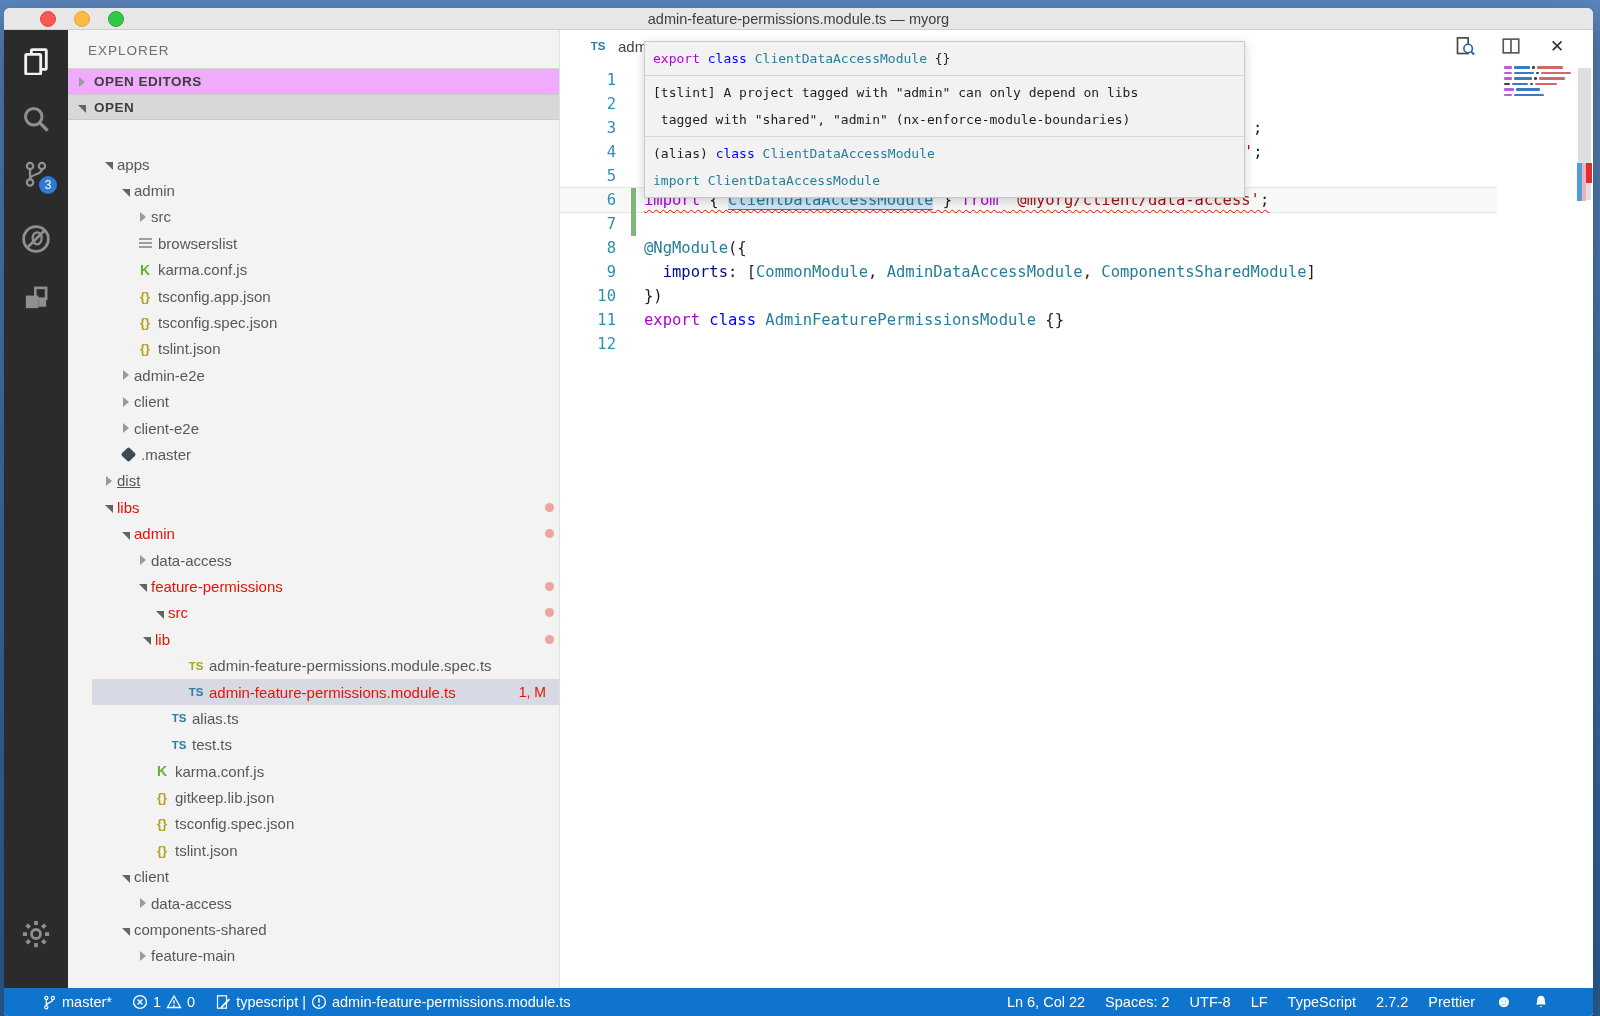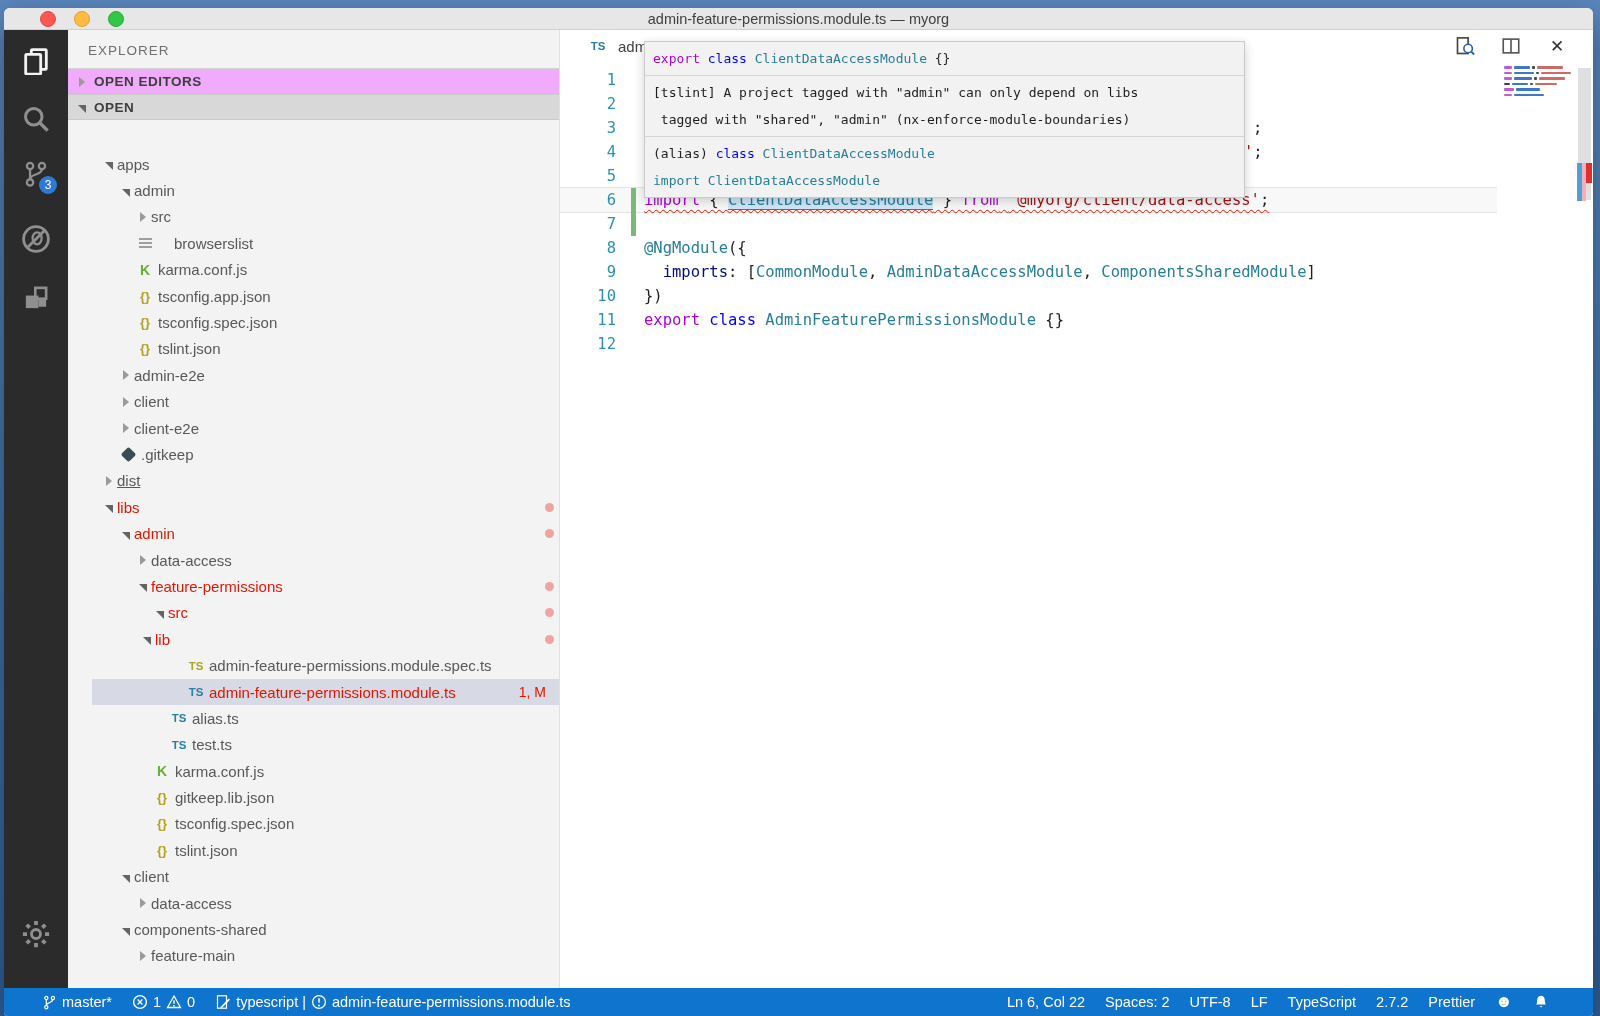--- a/index.html
+++ b/index.html
@@ -201,21 +201,21 @@
               <span class="tw-open"></span>
             </span>
             <span class="lbl">admin</span>
           </div>
           <div class="tree-row" style="padding-left: 43px;">
             <span class="twisty">
               <span class="tw-closed"></span>
             </span>
             <span class="lbl">src</span>
           </div>
-          <div class="tree-row" style="padding-left: 43px; gap: 16px;">
+          <div class="tree-row" style="padding-left: 43px;">
             <span class="ficon">
               <span class="fi-lines"></span>
             </span>
             <span class="lbl">browserslist</span>
           </div>
           <div class="tree-row" style="padding-left: 43px;">
             <span class="ficon fi-karma">K</span>
             <span class="lbl">karma.conf.js</span>
           </div>
           <div class="tree-row" style="padding-left: 43px;">
@@ -245,21 +245,21 @@
           <div class="tree-row" style="padding-left: 26px;">
             <span class="twisty">
               <span class="tw-closed"></span>
             </span>
             <span class="lbl">client-e2e</span>
           </div>
           <div class="tree-row" style="padding-left: 26px;">
             <span class="ficon">
               <span class="fi-git"></span>
             </span>
-            <span class="lbl">.gitkeep</span>
+            <span class="lbl">.master</span>
           </div>
           <div class="tree-row" style="padding-left: 9px; text-decoration: underline;">
             <span class="twisty">
               <span class="tw-closed"></span>
             </span>
             <span class="lbl">dist</span>
           </div>
           <div class="tree-row red" style="padding-left: 9px;">
             <span class="twisty">
               <span class="tw-open"></span>

